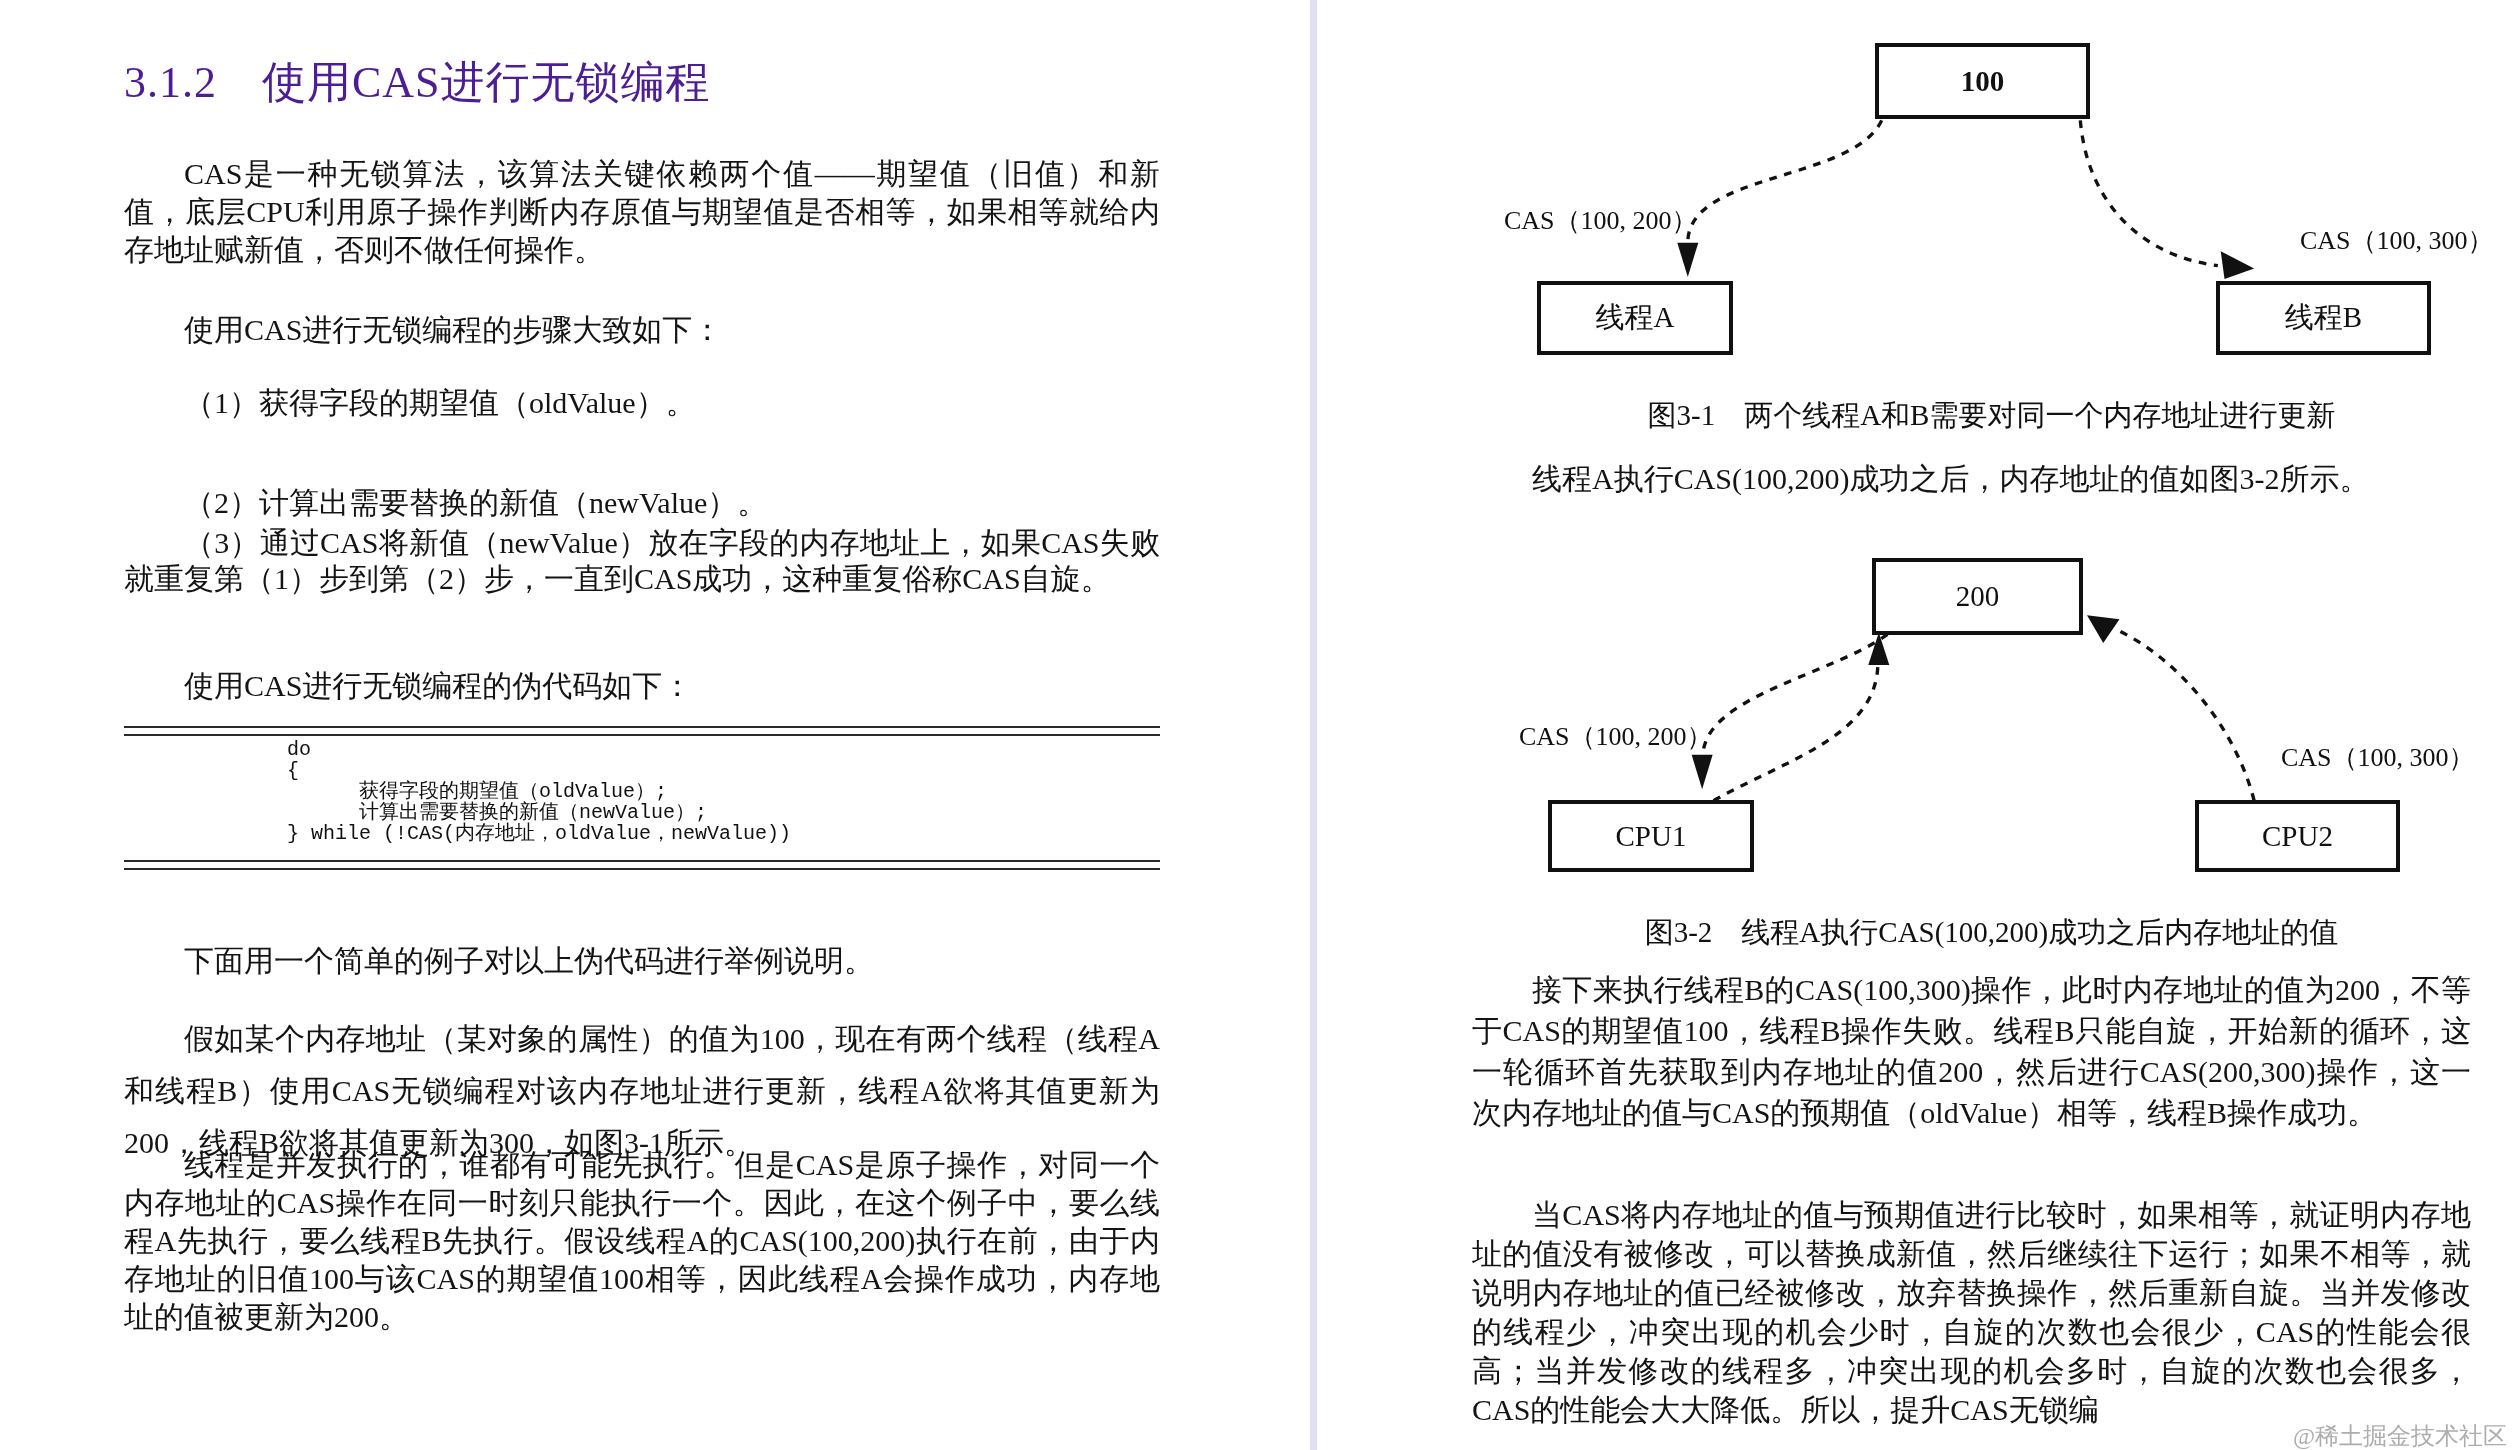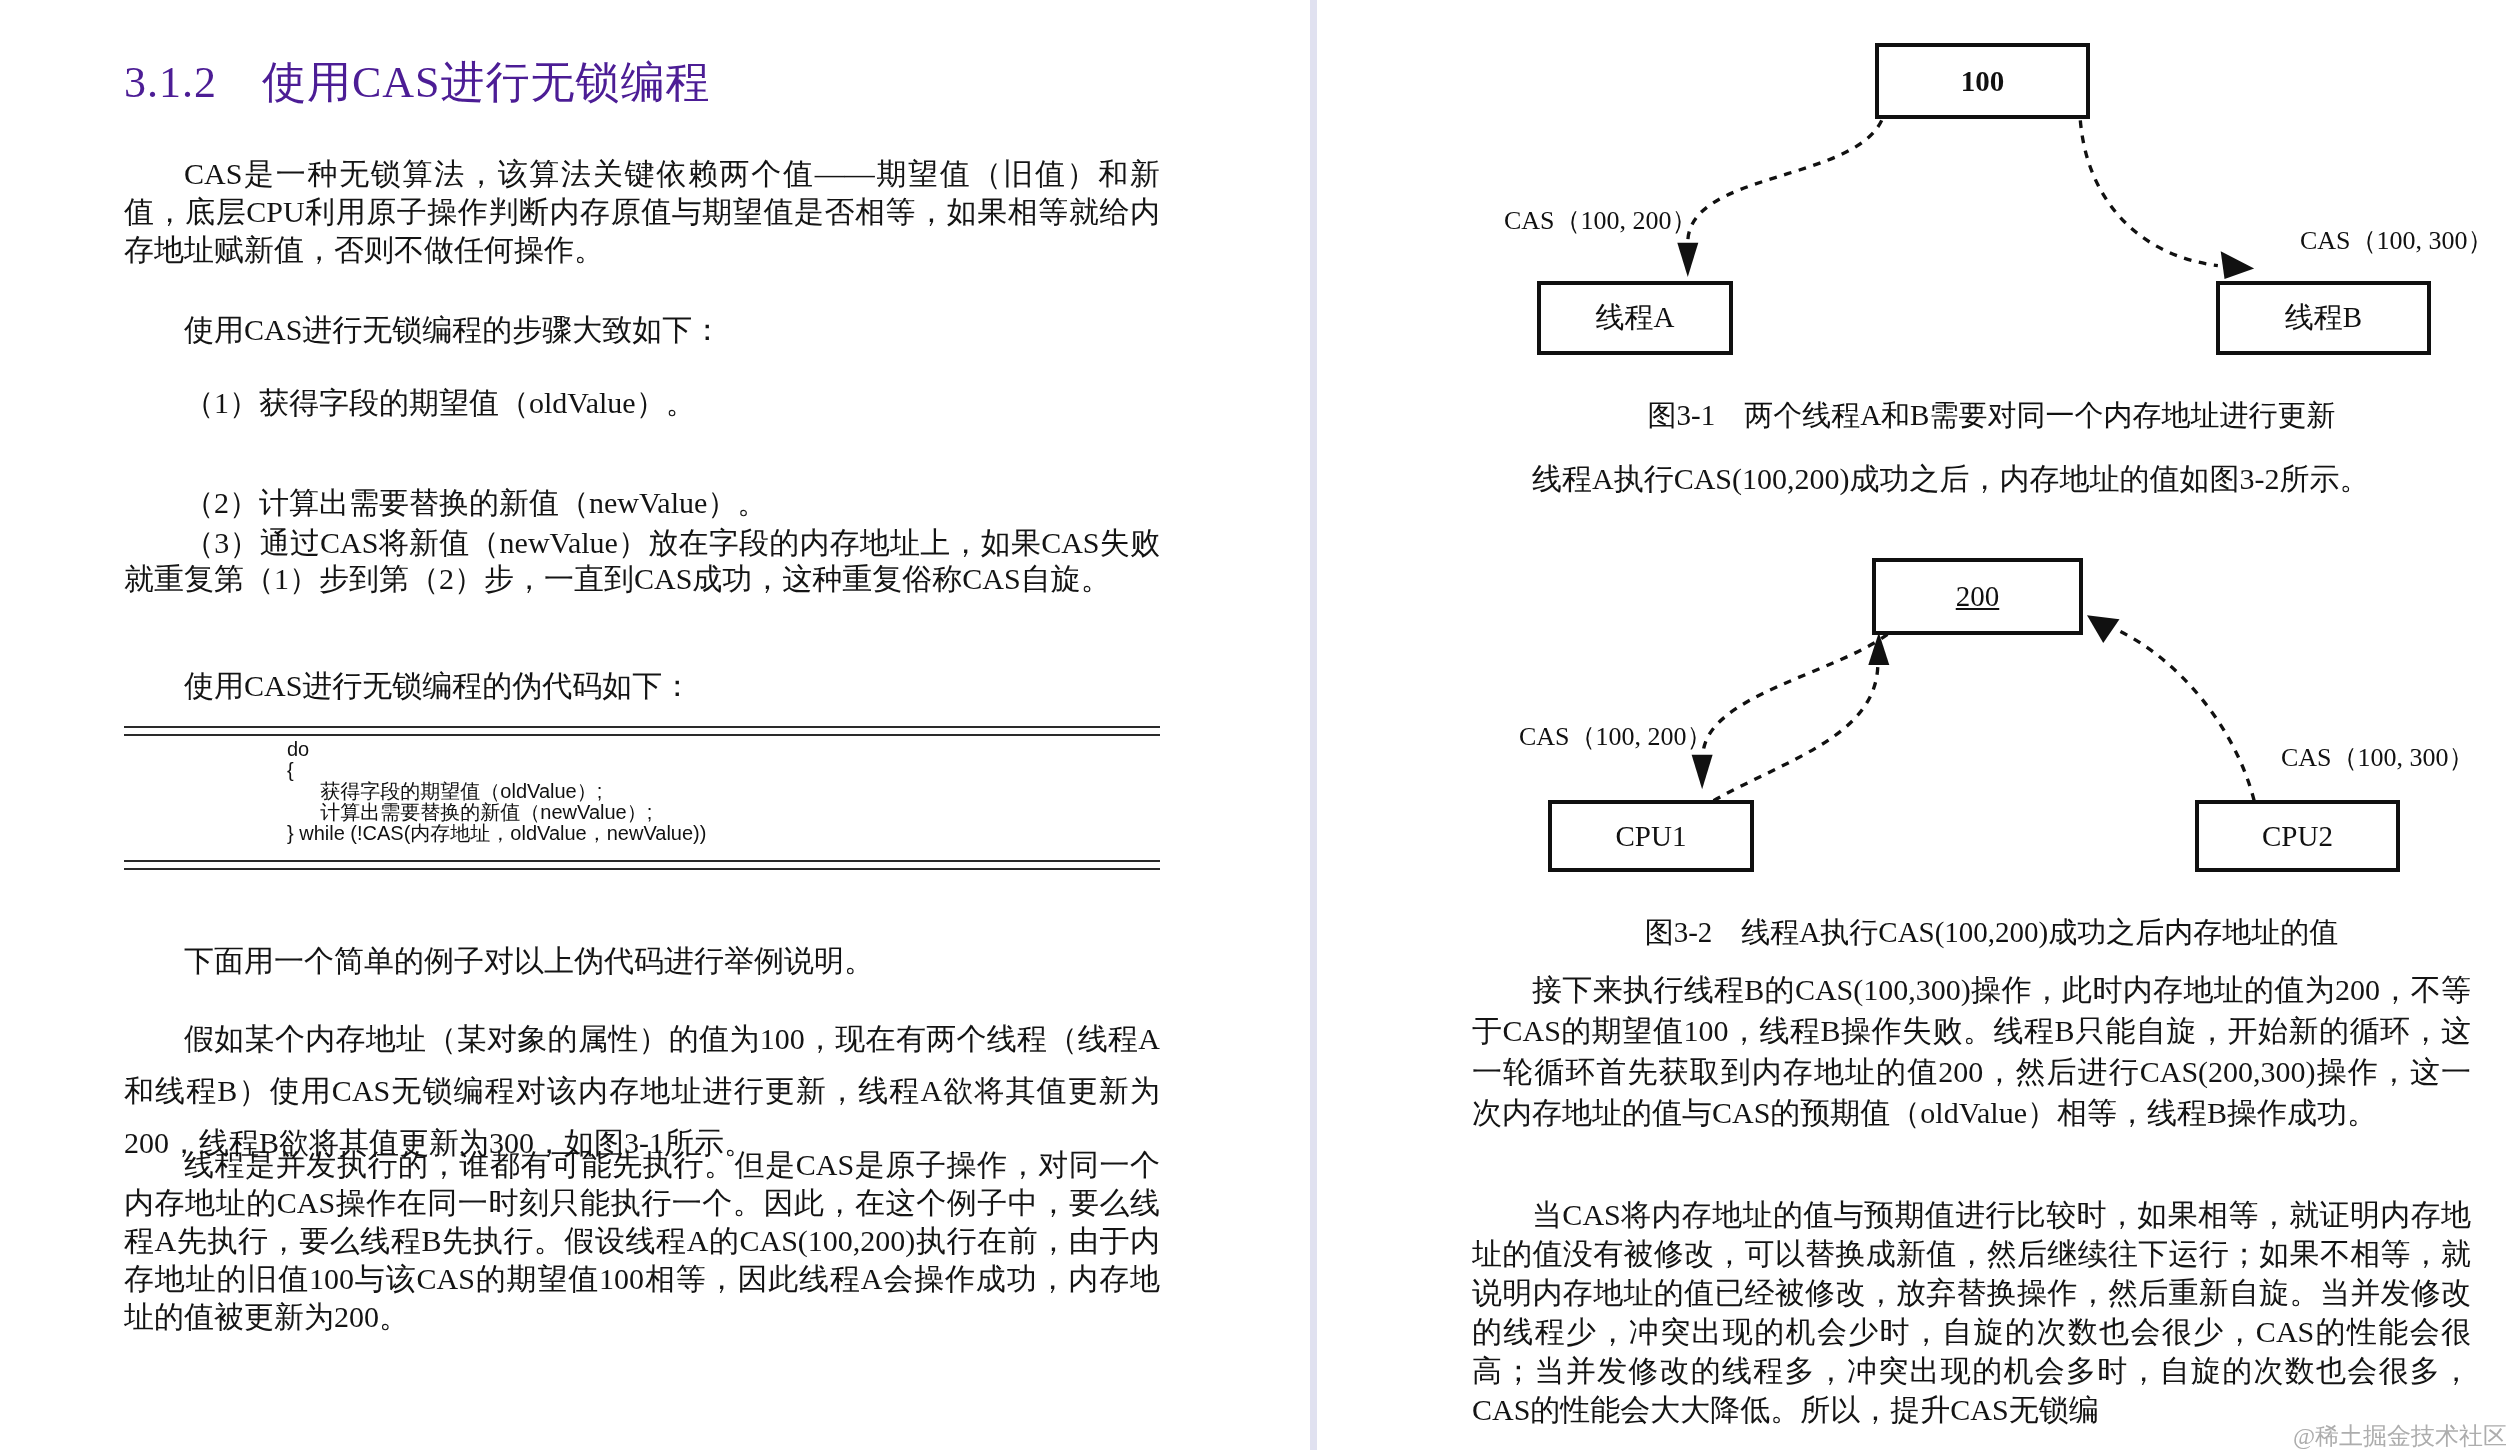--- a/index.html
+++ b/index.html
@@ -21,21 +21,21 @@
   #p-steps-lead{top:311px;}
   #p-step1{top:384px;}
   #p-step2{top:457px;margin-top:27px;}
   #p-step3{top:525px;line-height:36px;}
   #p-code-lead{top:667px;}
   .rule{left:124px;width:1036px;height:5.7px;border-top:2.9px solid #2a2a2a;border-bottom:2.9px solid #2a2a2a;}
   #rule-top{top:726px;}
   #rule-bottom{top:860px;}
   #code{
     left:287px;top:739px;width:860px;margin:0;
-    font-family:Liberation Sans, sans-serif;
+    font-family:Liberation Mono, monospace;
     font-size:20px;line-height:21px;color:#111;white-space:pre;
   }
   #p-example-lead{top:942px;}
   #p-example{top:1013px;line-height:52px;}
   #p-concurrent{top:1146px;line-height:38px;}
   
   .rpara{width:999px;left:1472px;font-size:30px;text-align:justify;text-indent:2em;}
   #p-after-fig1{top:460px;line-height:38px;}
   #p-thread-b{top:969px;line-height:41px;}
   #p-cas-analysis{top:1195px;line-height:39px;}
@@ -52,21 +52,21 @@
   .caslabel{position:absolute;font-size:26px;color:#111;white-space:nowrap;}
   .caption{position:absolute;left:0;width:100%;text-align:center;font-size:29px;color:#111;}
   
   #fig1-mem{left:404px;top:43px;width:215px;height:76px;font-weight:bold;}
   #fig1-ta{left:66px;top:281px;width:196px;height:74px;}
   #fig1-tb{left:745px;top:281px;width:215px;height:74px;}
   #fig1-cas-a{left:33px;top:203px;}
   #fig1-cas-b{left:829px;top:223px;}
   #fig1-caption{top:396px;}
   
-  #fig2-mem{left:401px;top:23px;width:211px;height:77px;text-decoration:underline;}
+  #fig2-mem{left:401px;top:23px;width:211px;height:77px;}
   #fig2-cpu1{left:77px;top:265px;width:206px;height:72px;}
   #fig2-cpu2{left:724px;top:265px;width:205px;height:72px;}
   #fig2-cas-a{left:48px;top:184px;}
   #fig2-cas-b{left:810px;top:205px;}
   #fig2-caption{top:378px;}
   
   #watermark{left:2283px;top:1420px;width:224px;text-align:right;font-size:24px;color:#adadad;}
   .dash{stroke:#111;stroke-width:3.5;fill:none;stroke-dasharray:8 8;}
   .head{fill:#111;stroke:none;}
 </style>

